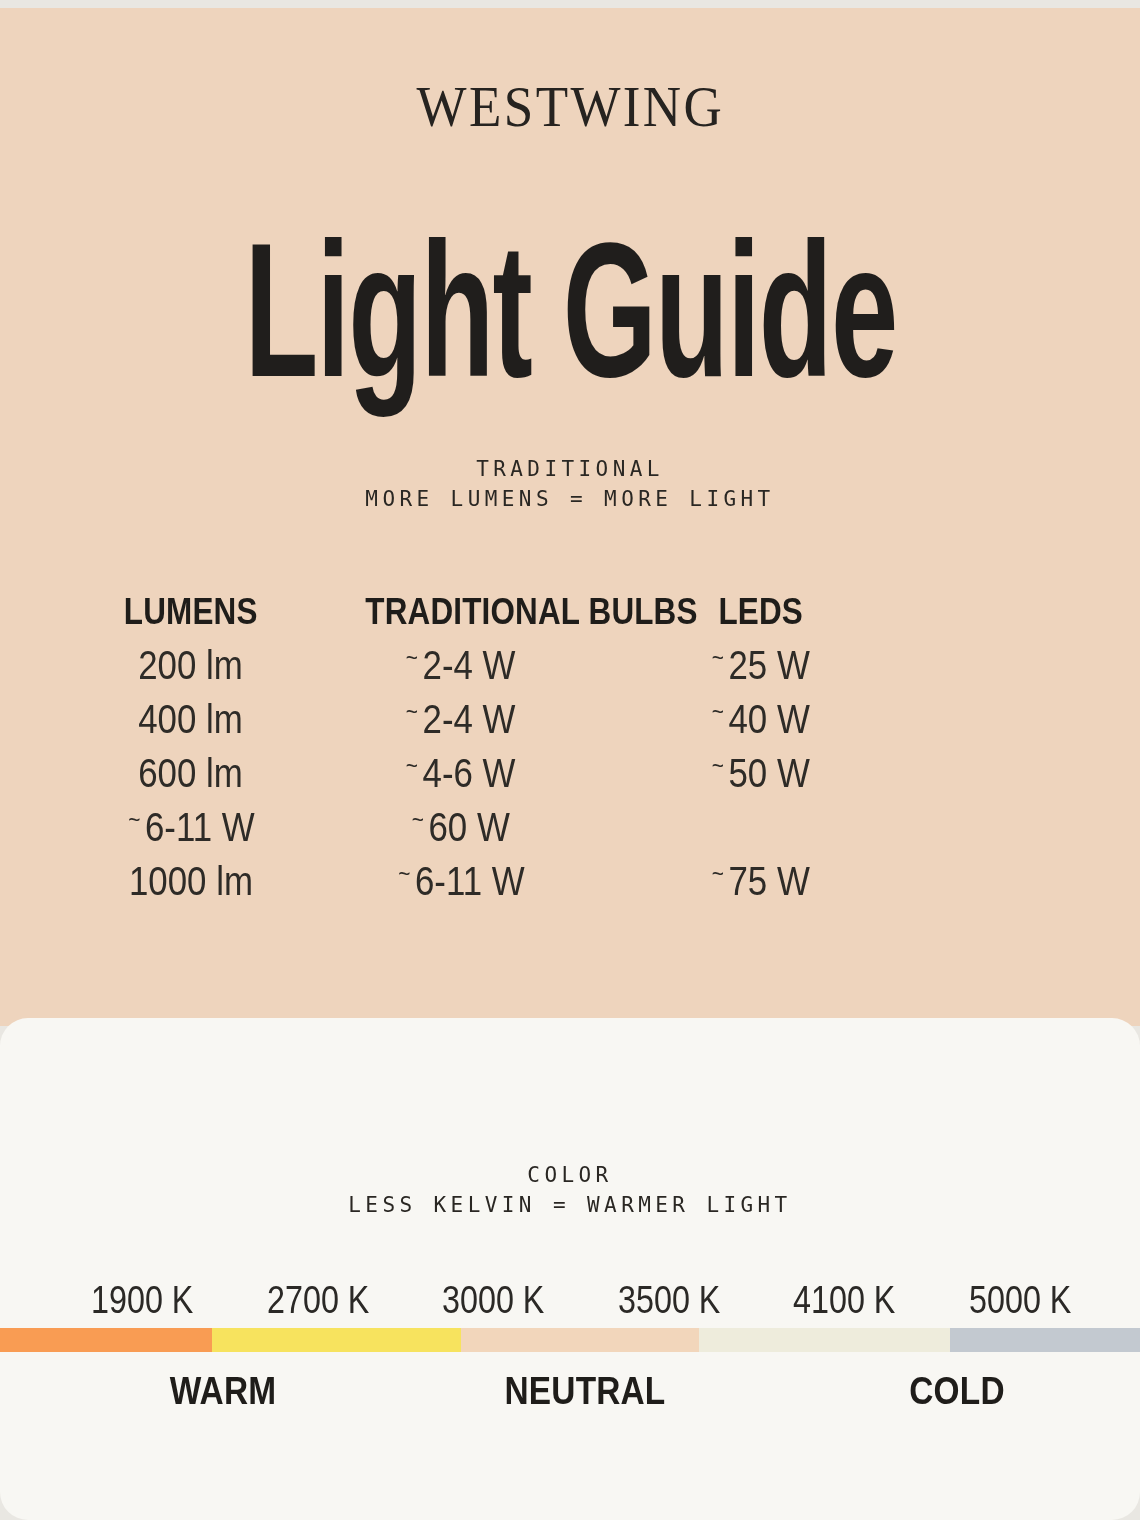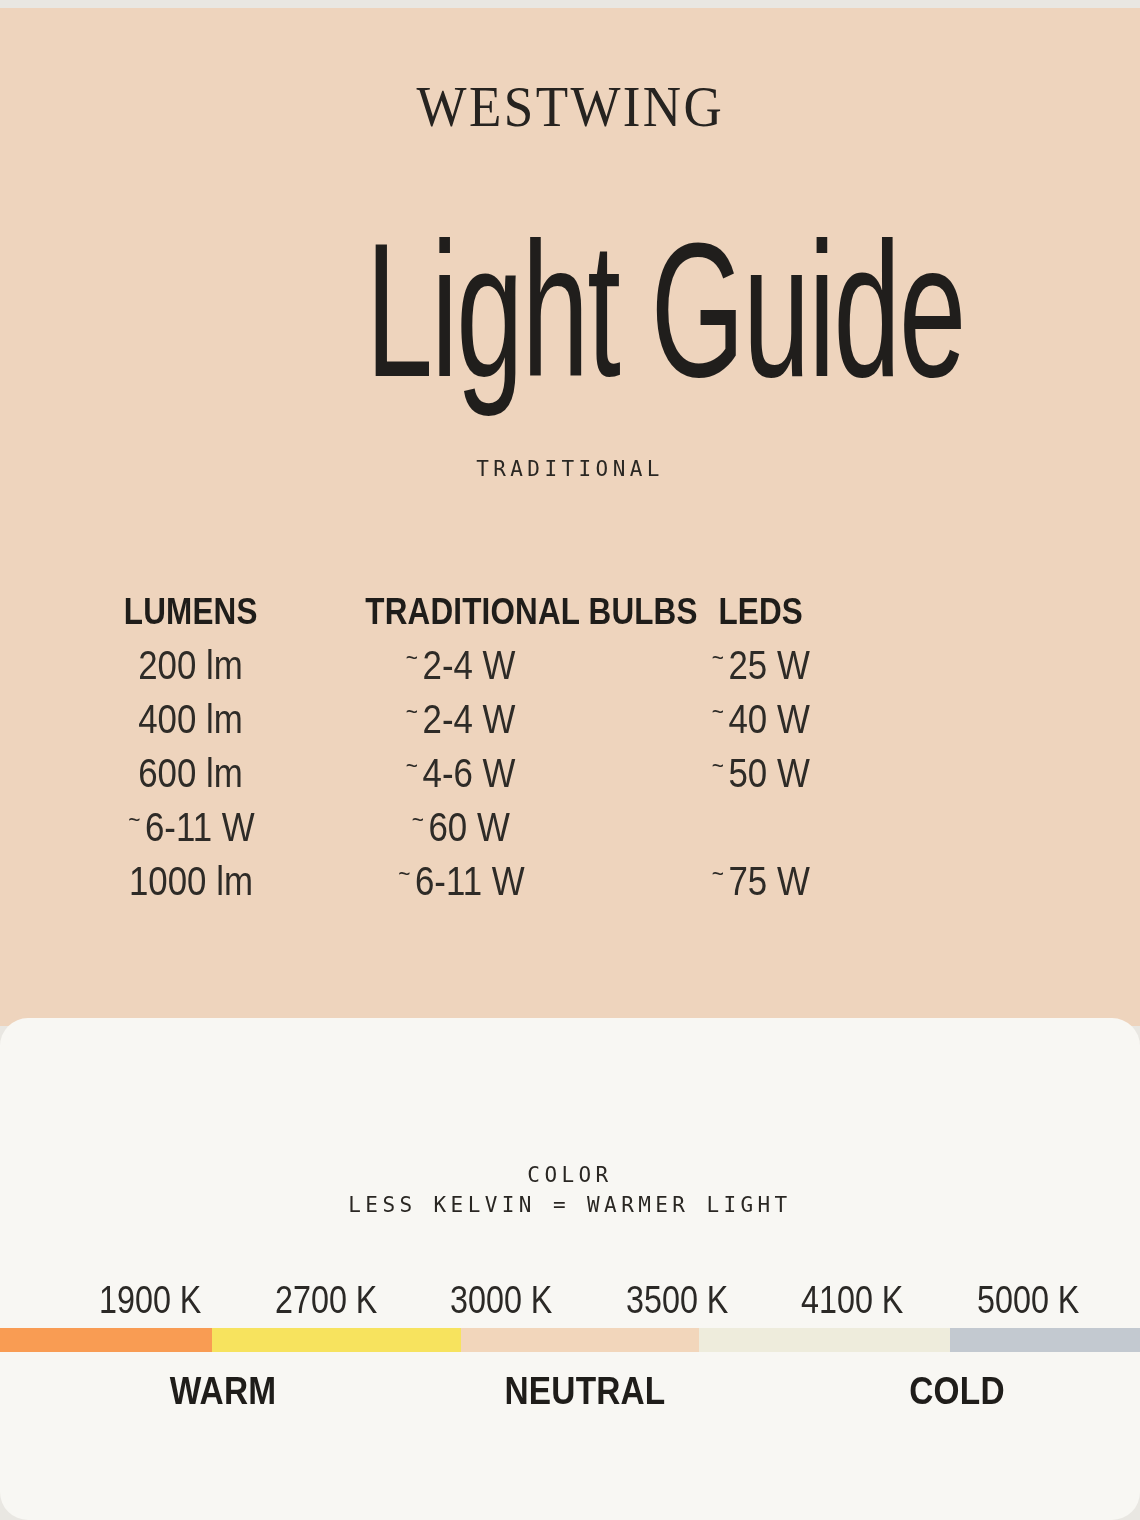--- a/index.html
+++ b/index.html
@@ -36,23 +36,22 @@
     font-size: 57px;
     letter-spacing: 0.045em;
     color: #262320;
   }
   .logo .inner { display: inline-block; transform: scaleX(0.93); transform-origin: 50% 50%; }
 
   .title {
     top: 206px;
     font-size: 192px;
     line-height: 192px;
-    font-weight: 400;
+    font-weight: 700;
     color: #201e1c;
-    text-align: right;
   }
   .title .inner { display: inline-block; transform: scaleX(0.63); transform-origin: 50% 50%; white-space: nowrap; letter-spacing: -0.015em; }
 
   .mono-block { line-height: 30px; font-family: "DejaVu Sans Mono", monospace; font-size: 21px; letter-spacing: 0.21em; color: #2a2723; }
   .mono-block .ln { display: block; }
   .brightness-block { top: 446px; }
   .color-block { top: 142px; }
 
   
   .lumen-table {
@@ -84,21 +83,21 @@
     display: inline-block;
     font-size: 0.6em;
     vertical-align: 0.5em;
     margin-right: 0.22em;
   }
 
   
   .kelvin-row {
     position: absolute;
     top: 265px;
-    left: 90px;
+    left: 82px;
     width: 998px;
     height: 34px;
     display: flex;
     justify-content: space-between;
     align-items: center;
     gap: 12px;
   }
   .kelvin-row .cx { font-size: 38px; font-weight: 400; color: #2b2926; }
 
   
@@ -133,20 +132,21 @@
     <div class="centered logo">
       <span class="inner">WESTWING</span>
     </div>
 
     <h1 class="centered title">
       <span class="inner">Light Guide</span>
     </h1>
 
     <div class="centered mono-block brightness-block">
       <span class="ln">TRADITIONAL</span>
+      <span class="ln">MORE LUMENS = MORE LIGHT</span>
     </div>
 
     <div class="lumen-table">
 
       <div class="t-row t-head">
         <div class="t-cell th">
           <span class="cx">LUMENS</span>
         </div>
         <div class="t-cell th">
           <span class="cx">TRADITIONAL BULBS</span>

